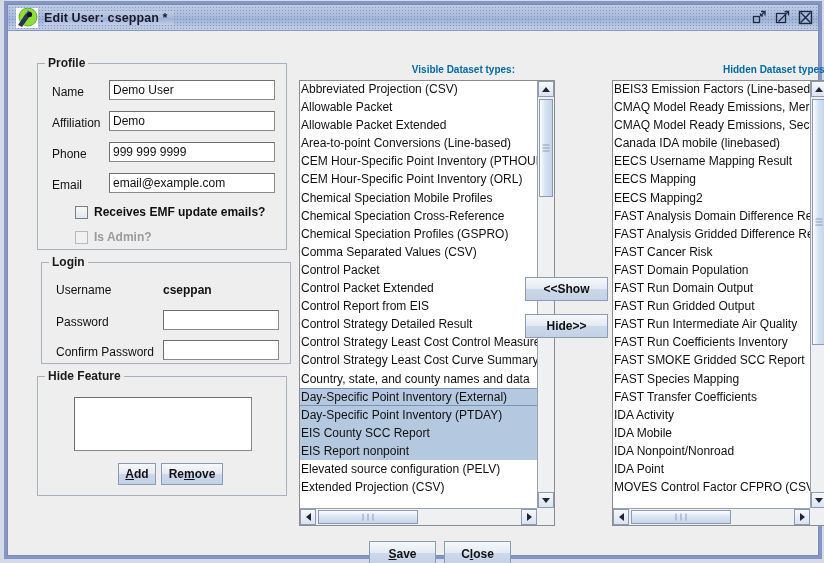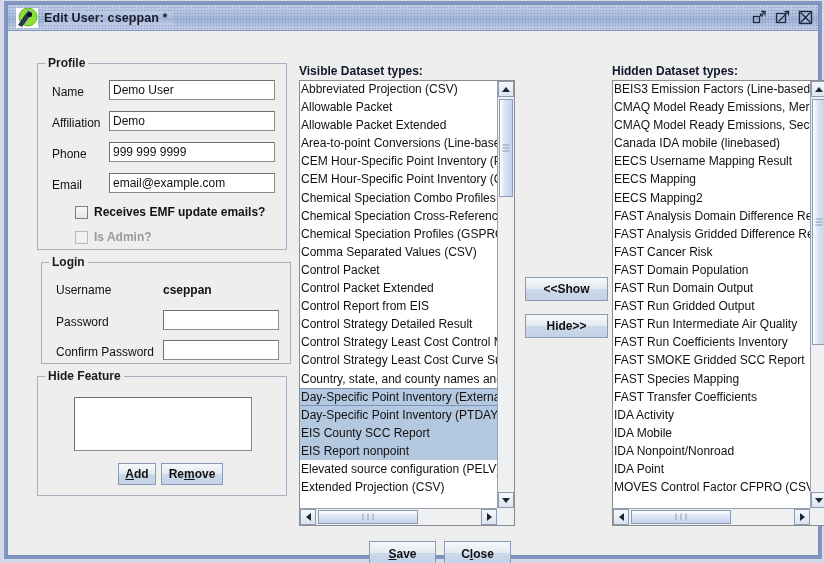--- a/index.html
+++ b/index.html
@@ -141,22 +141,22 @@
     font-size: 12px; font-weight: bold; color: #111;
     display: flex; align-items: center; justify-content: center;
     cursor: default;
     white-space: nowrap;
   }
   .btn u { text-decoration: underline; }
 
   
   .list-caption {
     position: absolute;
-    font-size: 12px; font-weight: bold; color: #0f172a;
-    text-align: left;
+    font-size: 10px; font-weight: bold; color: #0369a1;
+    text-align: right;
   }
   .listpane {
     position: absolute;
     background: #ffffff;
     border: 1px solid #8c8c8c;
     overflow: hidden;
   }
   .listviewport {
     position: absolute;
     left: 0; top: 0; right: 17px; bottom: 17px;
@@ -313,30 +313,30 @@
         <span class="grp-title">Hide Feature</span>
 
         <textarea class="tarea" style="left: 36px; top: 20px; width: 178px; height: 54px; resize: none; font-family: &quot;Liberation Sans&quot;, sans-serif; font-size: 12px; padding: 2px;"></textarea>
 
         <span class="btn" style="left:80px; top:86px; width:38px; height:22px;"><u>A</u>dd</span>
         <span class="btn" style="left:123px; top:86px; width:62px; height:22px;">Re<u>m</u>ove</span>
       </div>
 
       <span class="list-caption" style="left:272px; top:33px; width:216px;">Visible Dataset types:</span>
 
-      <div class="listpane" style="left:272px; top:49px; width:216px; height:446px;">
+      <div class="listpane" style="left:272px; top:49px; width:256px; height:446px;">
         <div class="listviewport">
           <div class="listitems" id="visible-items" style="left:-1px; top:-1px;">
               <div class="litem">Abbreviated Projection (CSV)</div>
               <div class="litem">Allowable Packet</div>
               <div class="litem">Allowable Packet Extended</div>
               <div class="litem">Area-to-point Conversions (Line-based)</div>
               <div class="litem">CEM Hour-Specific Point Inventory (PTHOUR)</div>
               <div class="litem">CEM Hour-Specific Point Inventory (ORL)</div>
-              <div class="litem">Chemical Speciation Combo Profiles</div>
+              <div class="litem">Chemical Speciation Mobile Profiles</div>
               <div class="litem">Chemical Speciation Cross-Reference</div>
               <div class="litem">Chemical Speciation Profiles (GSPRO)</div>
               <div class="litem">Comma Separated Values (CSV)</div>
               <div class="litem">Control Packet</div>
               <div class="litem">Control Packet Extended</div>
               <div class="litem">Control Report from EIS</div>
               <div class="litem">Control Strategy Detailed Result</div>
               <div class="litem">Control Strategy Least Cost Control Measure Worksheet</div>
               <div class="litem">Control Strategy Least Cost Curve Summary</div>
               <div class="litem">Country, state, and county names and data</div>

